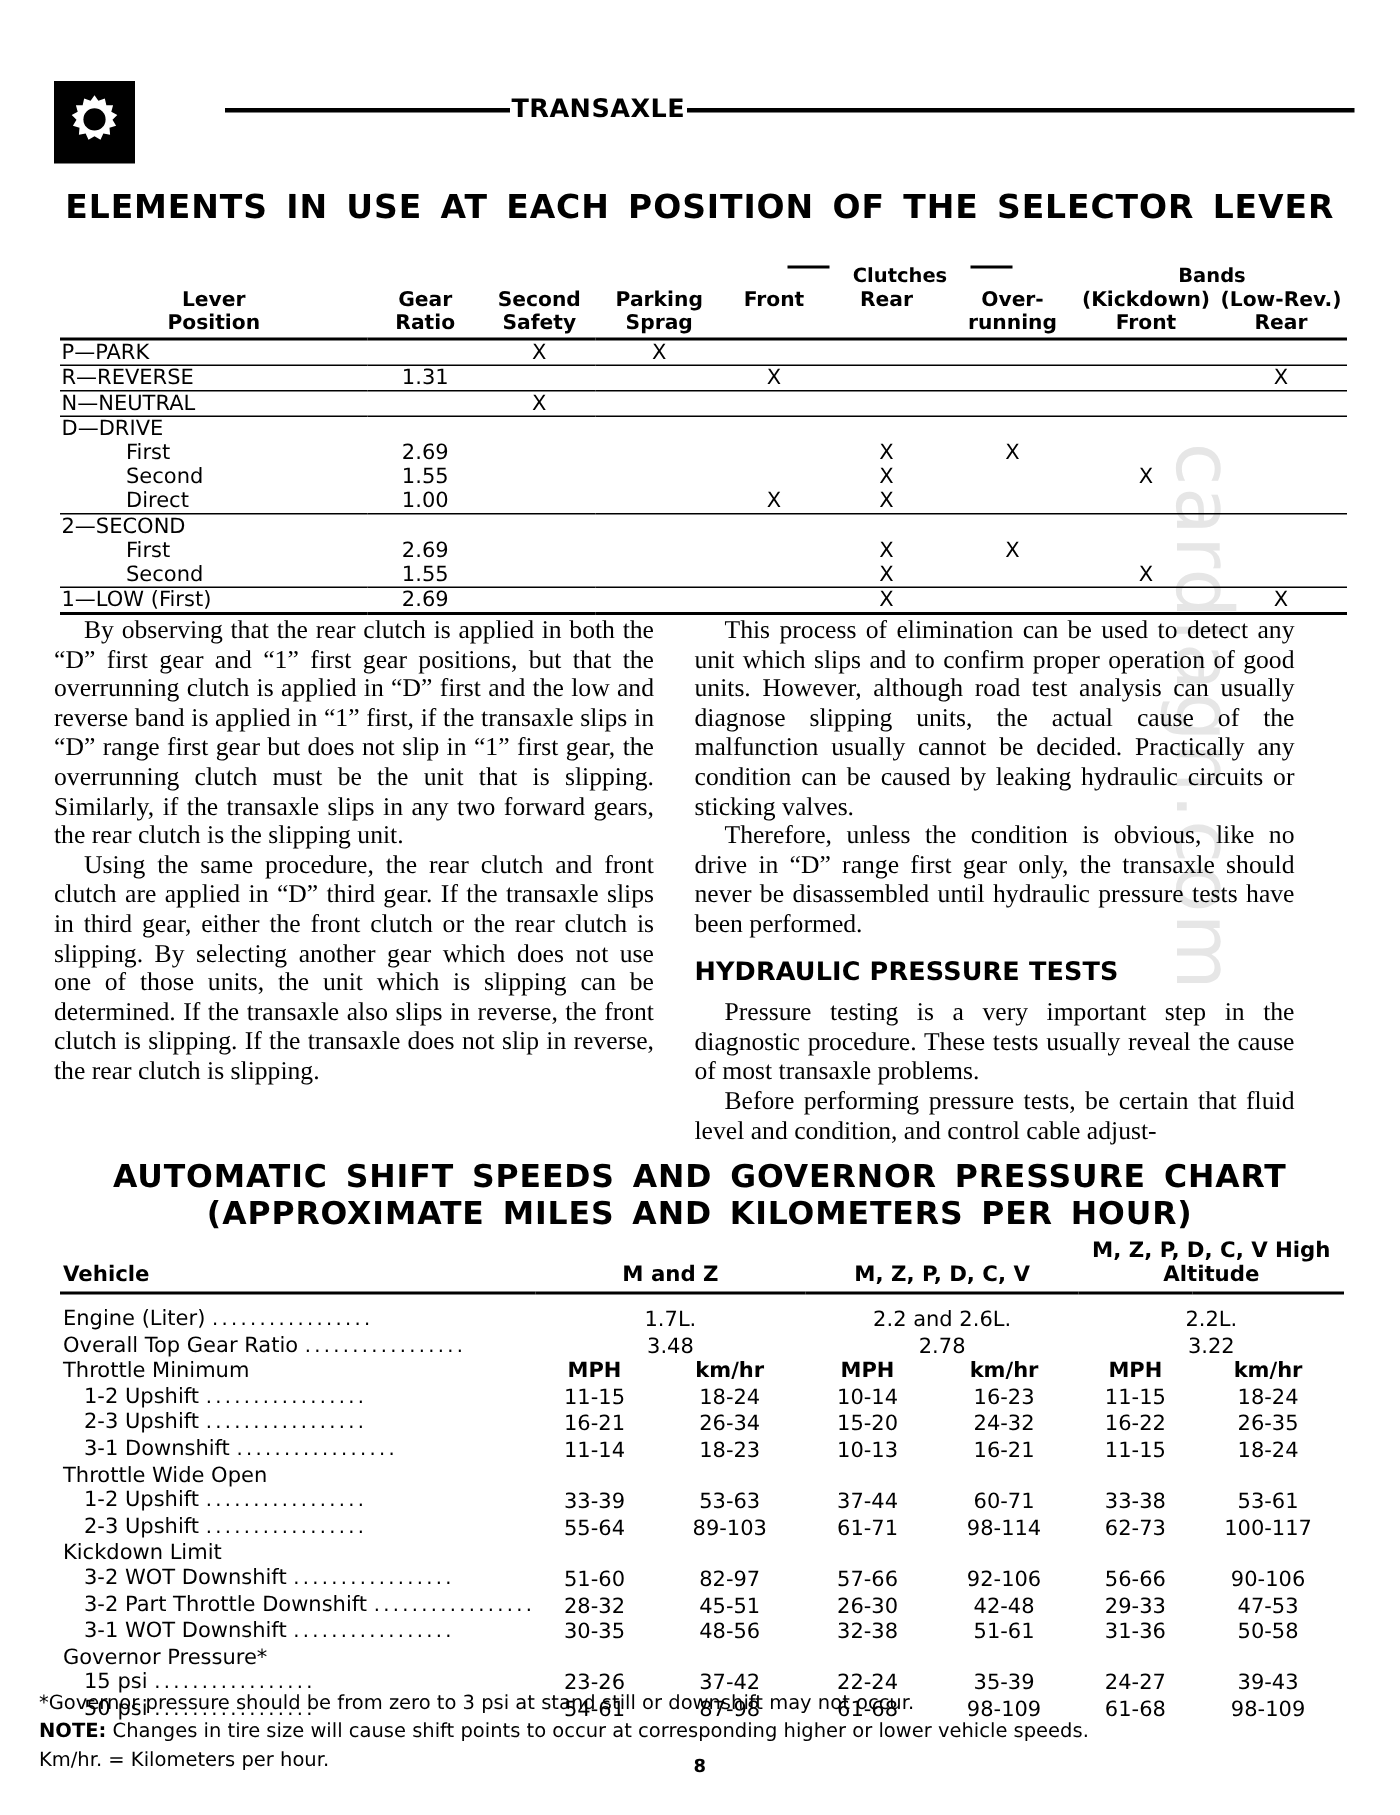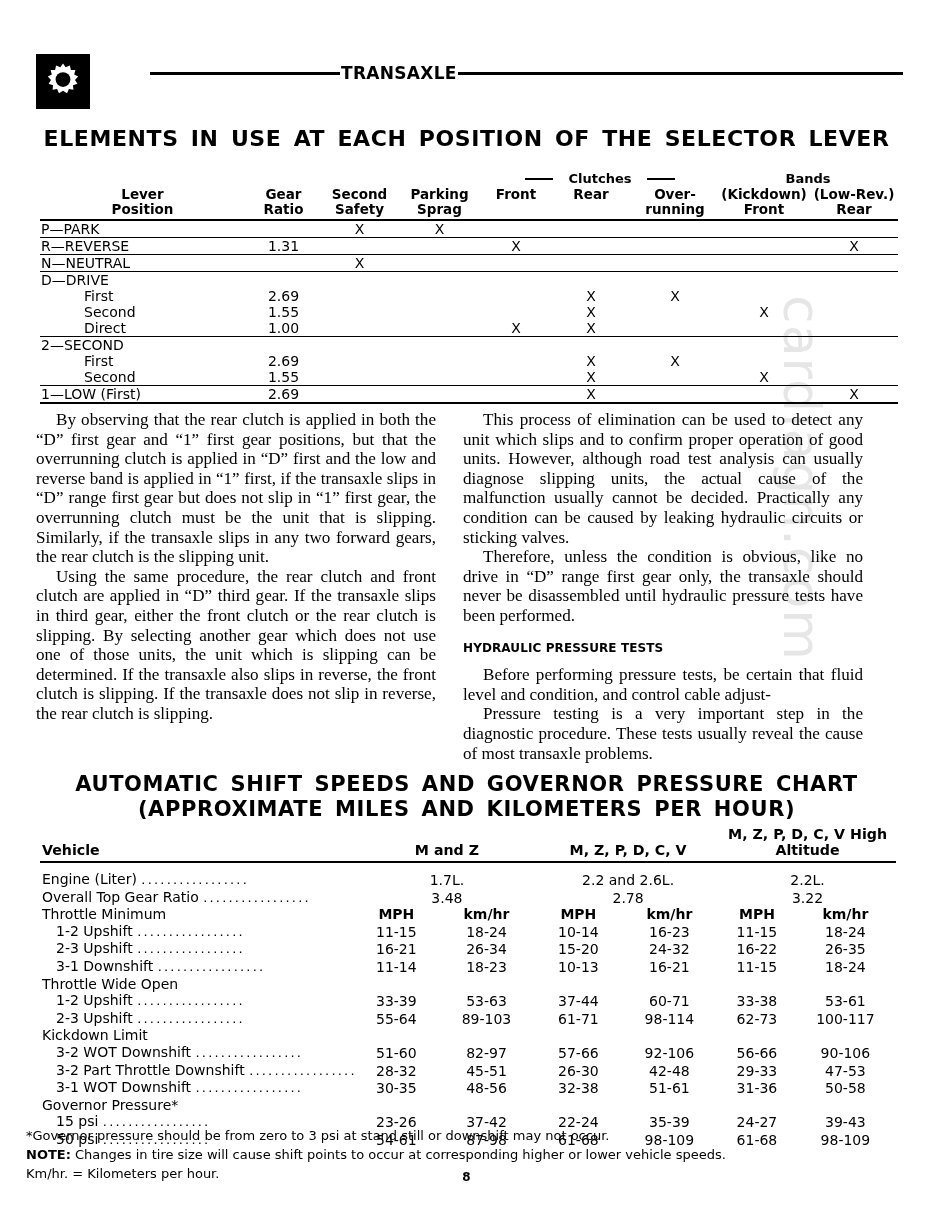--- a/index.html
+++ b/index.html
@@ -120,21 +120,21 @@
   .tbl1 .grp {
     font-size: 13px;
     font-weight: bold;
     text-align: center;
     height: 16px;
     line-height: 16px;
     position: relative;
   }
   .grp .grp-inner {
     display: inline-flex;
-    align-items: center;
+    align-items: flex-start;
     gap: 16px;
     width: 100%;
     justify-content: center;
   }
   .grp .grp-dash {
     height: 2px;
     background: #000;
     flex: 0 0 28px;
   }
   .tbl1 .hcell {
@@ -172,21 +172,21 @@
     text-align: justify;
     text-justify: inter-word;
   }
   #col-left { left: 36px; }
   #col-right { left: 463px; }
   .col p { margin: 0; text-indent: 20px; }
   .col p + p { margin-top: 0px; }
   .col h3 {
     font-family: "DejaVu Sans", sans-serif;
     font-weight: bold;
-    font-size: 12px;
+    font-size: 17px;
     margin: 13px 0 7px 0;
     text-indent: 0;
     letter-spacing: 0.1px;
   }
 
   
   .tbl2 {
     position: absolute;
     left: 40px;
     top: 826px;
@@ -470,22 +470,22 @@
 
   <div class="col" id="col-left">
     <p>By observing that the rear clutch is applied in both the “D” first gear and “1” first gear positions, but that the overrunning clutch is applied in “D” first and the low and reverse band is applied in “1” first, if the transaxle slips in “D” range first gear but does not slip in “1” first gear, the overrunning clutch must be the unit that is slipping. Similarly, if the transaxle slips in any two forward gears, the rear clutch is the slipping unit.</p>
     <p>Using the same procedure, the rear clutch and front clutch are applied in “D” third gear. If the transaxle slips in third gear, either the front clutch or the rear clutch is slipping. By selecting another gear which does not use one of those units, the unit which is slipping can be determined. If the transaxle also slips in reverse, the front clutch is slipping. If the transaxle does not slip in reverse, the rear clutch is slipping.</p>
   </div>
 
   <div class="col" id="col-right">
     <p>This process of elimination can be used to detect any unit which slips and to confirm proper operation of good units. However, although road test analysis can usually diagnose slipping units, the actual cause of the malfunction usually cannot be decided. Practically any condition can be caused by leaking hydraulic circuits or sticking valves.</p>
     <p>Therefore, unless the condition is obvious, like no drive in “D” range first gear only, the transaxle should never be disassembled until hydraulic pressure tests have been performed.</p>
     <h3>HYDRAULIC PRESSURE TESTS</h3>
+    <p>Pressure testing is a very important step in the diagnostic procedure. These tests usually reveal the cause of most transaxle problems.</p>
     <p>Before performing pressure tests, be certain that fluid level and condition, and control cable adjust-</p>
-    <p>Pressure testing is a very important step in the diagnostic procedure. These tests usually reveal the cause of most transaxle problems.</p>
   </div>
 
   <div class="sect-title" id="title-shift">
     <div>AUTOMATIC SHIFT SPEEDS AND GOVERNOR PRESSURE CHART</div>
     <div>(APPROXIMATE MILES AND KILOMETERS PER HOUR)</div>
   </div>
 
   <table class="tbl2">
     <colgroup>
       <col style="width:300px">

